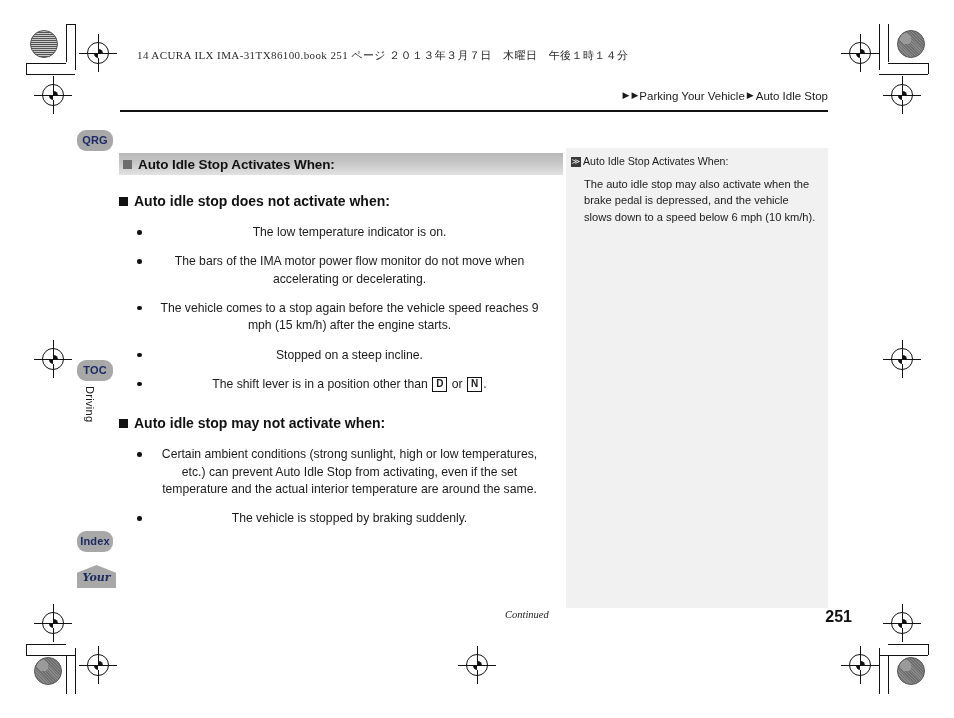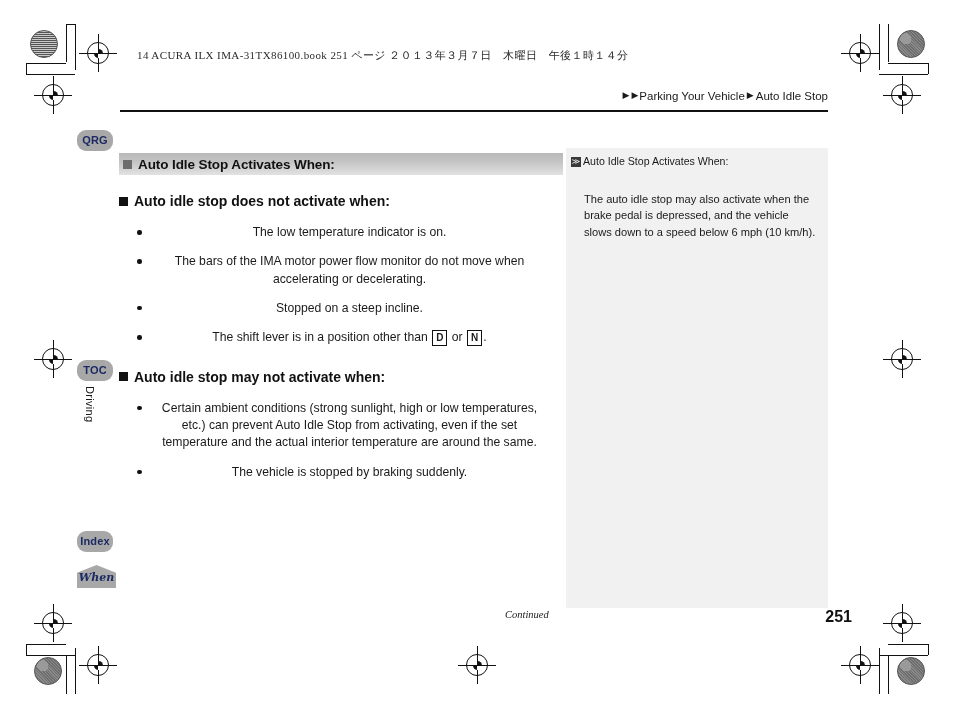--- a/index.html
+++ b/index.html
@@ -263,21 +263,21 @@
     margin-right: 2px;
     margin-top: 1.5px;
     background: #3a3a3a;
     color: #fff;
     font-size: 8px;
     line-height: 10px;
     text-align: center;
     font-family: "DejaVu Sans", sans-serif;
   }
   .sn-body {
-    margin: 22px 0 0 13px;
+    margin: 7px 0 0 13px;
     font-size: 11.1px;
     line-height: 1.48;
     color: #1a1a1a;
   }
 
   
   .continued {
     position: absolute;
     left: 505px; top: 609px;
     font-family: "Liberation Serif", serif;
@@ -371,40 +371,41 @@
   <span>Parking Your Vehicle</span>
   <span class="tri" style="margin:0 2px;">▶</span>
   <span>Auto Idle Stop</span>
 </div>
 <div class="headrule"></div>
 
 <div class="tab tab-qrg">QRG</div>
 <div class="tab tab-toc">TOC</div>
 <div class="tab tab-index">Index</div>
 <div class="tab-home">
-  <span>When</span>
+  <span>Your</span>
 </div>
 <div class="section-label">Driving</div>
 
 <div class="maincol">
 
   <div class="sec-head">
     <span class="sq"></span>
     <span class="t">Auto Idle Stop Activates When:</span>
   </div>
 
 
   <div class="sub-head">
     <span class="sq"></span>
     <span class="t">Auto idle stop does not activate when:</span>
   </div>
 
   <ul class="bullets">
     <li>The low temperature indicator is on.</li>
     <li>The bars of the IMA motor power flow monitor do not move when accelerating or decelerating.</li>
+    <li>The vehicle comes to a stop again before the vehicle speed reaches 9 mph (15 km/h) after the engine starts.</li>
     <li>Stopped on a steep incline.</li>
     <li>
       <span>The shift lever is in a position other than</span>
       <span class="gearbox">D</span>
       <span>or</span>
       <span class="gearbox">N</span><span>.</span>
     </li>
   </ul>
 
   <div class="sub-head" style="margin-top:22px;">

